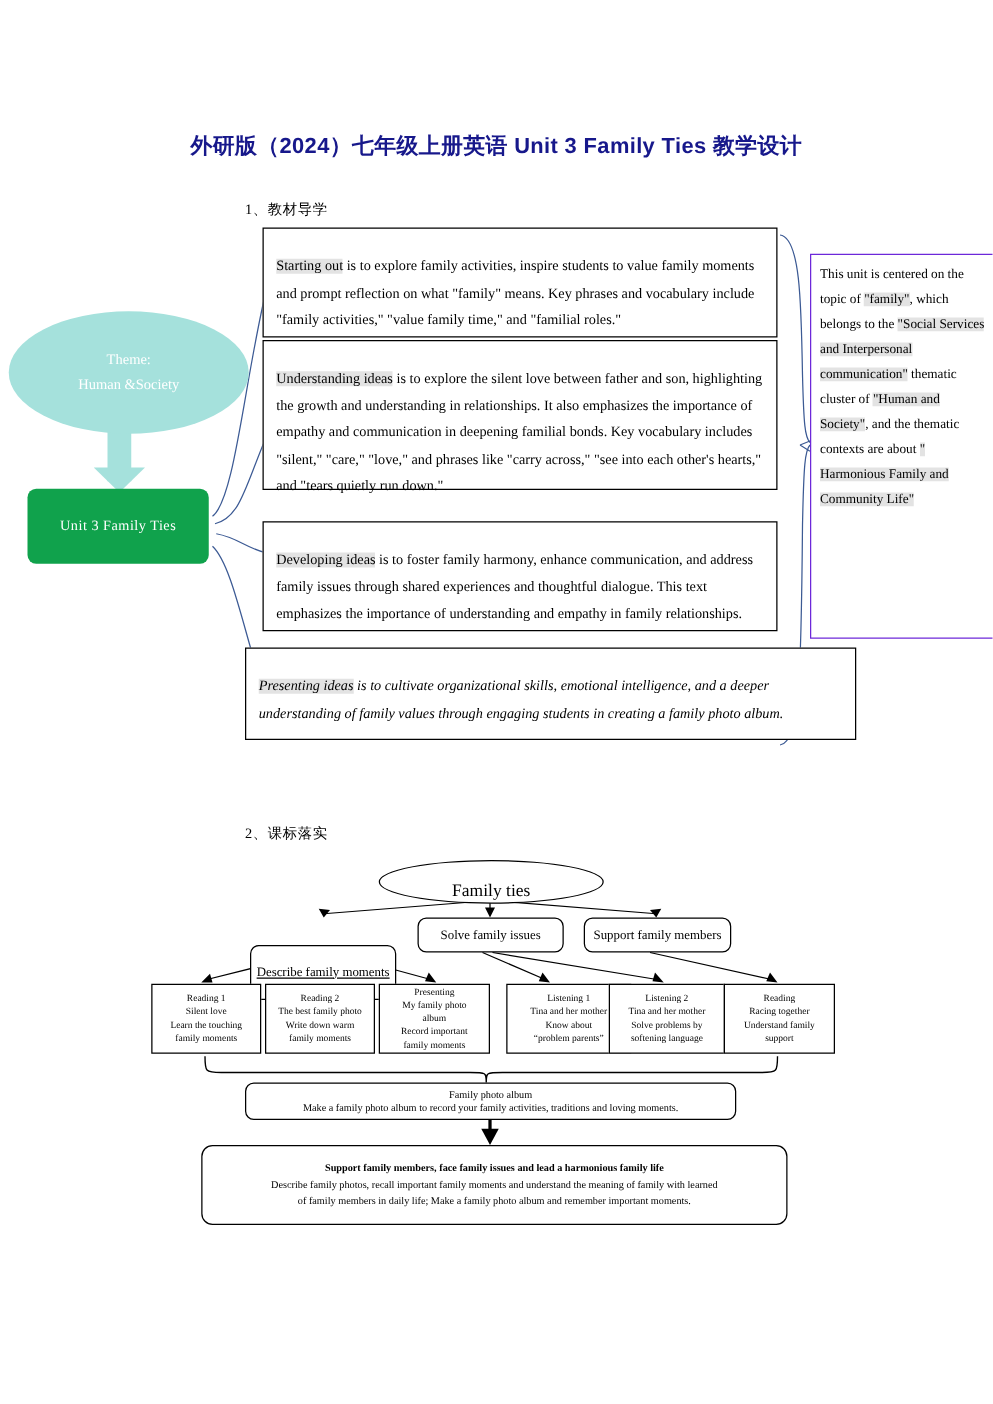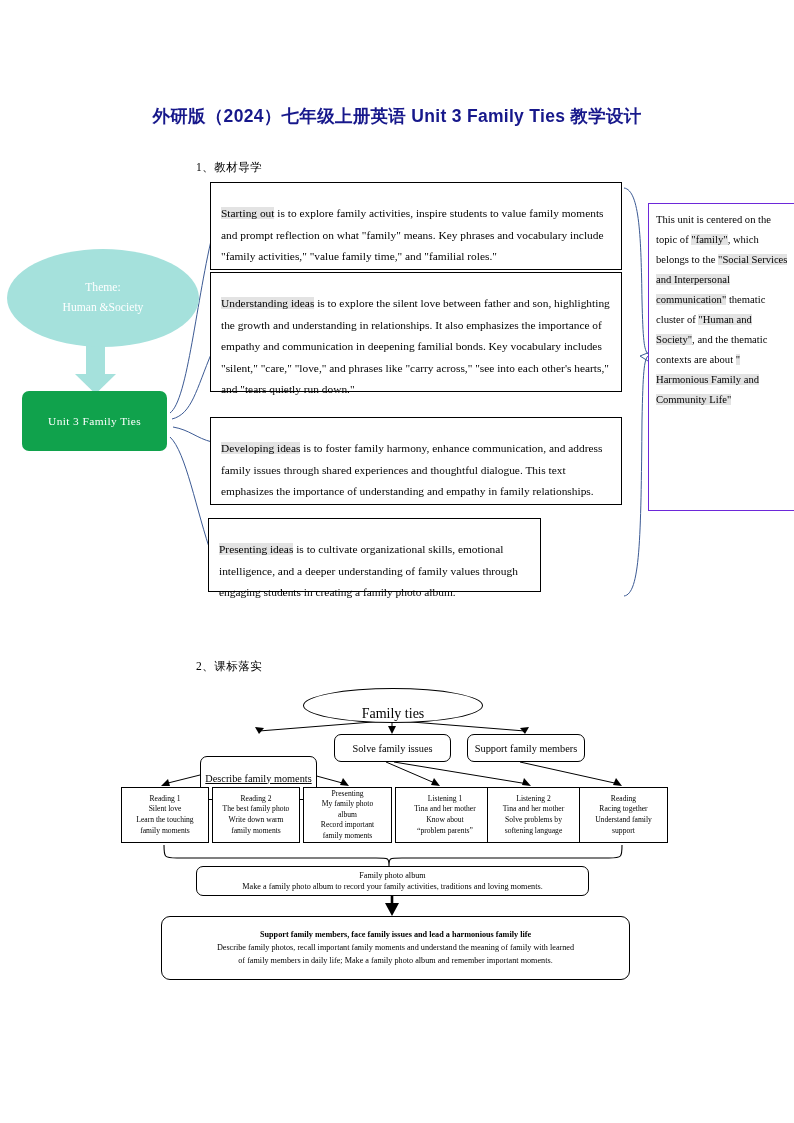--- a/index.html
+++ b/index.html
@@ -27,21 +27,21 @@
   .tbox{
     position:absolute;border:1px solid #000;background:#fff;box-sizing:border-box;
     font-size:11.4px;line-height:21.5px;color:#000;padding:20px 9px 5px 10px;
     font-family:"Liberation Serif",serif;
   }
   .tbox .hl{background:#e3e3e3;}
 
   #box1{left:210px;top:182px;width:412px;height:88px;}
   #box2{left:210px;top:272px;width:412px;height:120px;}
   #box3{left:210px;top:417px;width:412px;height:88px;}
-  #box4{left:208px;top:518px;width:333px;height:74px;}
+  #box4{left:196px;top:518px;width:489px;height:74px;font-style:italic;}
 
   #sidebox{
     position:absolute;left:648px;top:203px;width:149px;height:308px;
     border:1px solid #6d28d9;background:#fff;box-sizing:border-box;
     padding:6px 5px 4px 7px;font-size:10.6px;line-height:20px;
   }
   #sidebox .hl{background:#e3e3e3;}
 
   .ellipse{
     position:absolute;left:7px;top:249px;width:192px;height:98px;
@@ -207,21 +207,21 @@
     <span>Write down warm</span>
     <span>family moments</span>
   </div>
   <div class="sbox" style="left:303px;width:89px;">
     <span>Presenting</span>
     <span>My family photo</span>
     <span>album</span>
     <span>Record important</span>
     <span>family moments</span>
   </div>
-  <div class="sbox" style="left:395px;width:100px;">
+  <div class="sbox" style="left:405px;width:100px;">
     <span>Listening 1</span>
     <span>Tina and her mother</span>
     <span>Know about</span>
     <span>“problem parents”</span>
   </div>
   <div class="sbox" style="left:487px;width:93px;">
     <span>Listening 2</span>
     <span>Tina and her mother</span>
     <span>Solve problems by</span>
     <span>softening language</span>

